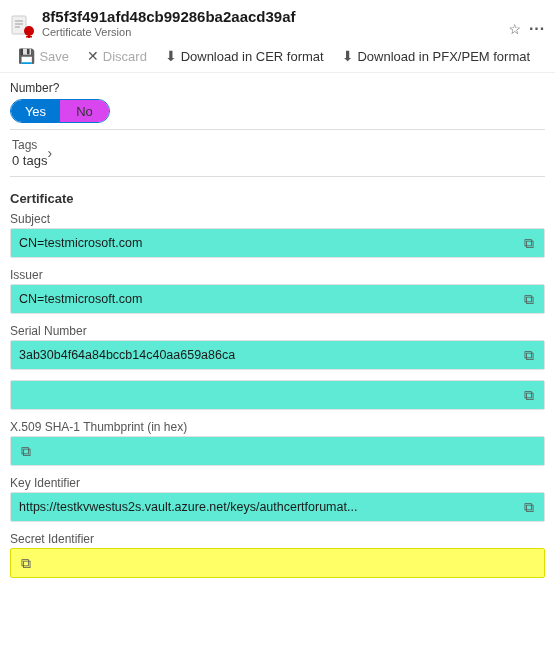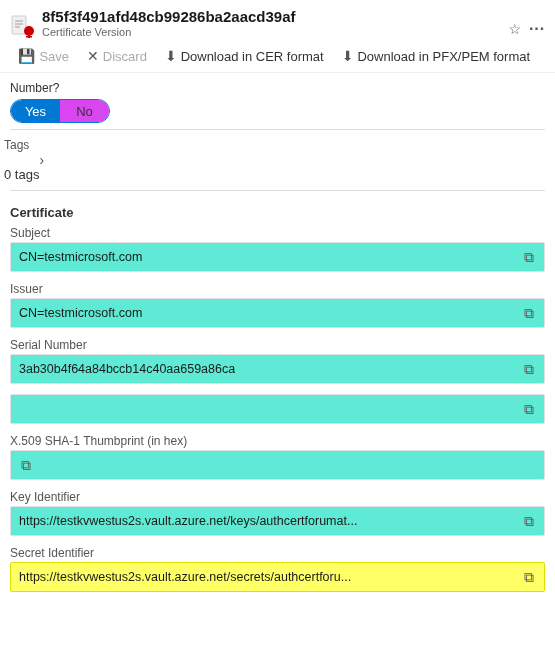--- a/index.html
+++ b/index.html
@@ -100,25 +100,25 @@
     }
     .divider {
       height: 1px;
       background: #ddd;
       margin: 0 10px;
     }
     .tags-row {
       display: flex;
       align-items: center;
       justify-content: flex-start;
-      padding: 8px 4px;
+      padding: 8px 12px;
       cursor: pointer;
     }
     .tags-label { font-size: 12px; color: #555; }
-    .tags-count { font-size: 13px; color: #333; margin-top: 15px; }
+    .tags-count { font-size: 13px; color: #333; margin-top: 1px; }
     .chevron-right { color: #555; font-size: 14px; }
     .divider2 {
       height: 1px;
       background: #ddd;
       margin: 0 10px 8px 10px;
     }
     .section-title {
       font-size: 13px;
       font-weight: 600;
       color: #333;
@@ -270,16 +270,15 @@
   <div class="field-label">Key Identifier</div>
   <div class="field-value-row">
     <span class="field-value">https://testkvwestus2s.vault.azure.net/keys/authcertforumat...</span>
     <button class="copy-btn" title="Copy">⧉</button>
   </div>
 </div>
 
 <div class="field-group">
   <div class="field-label">Secret Identifier</div>
   <div class="field-value-row highlighted-row">
-    <span class="field-value">https://testkvwestus2s.vault.azure.net/secrets/authcertforu...</span>
     <button class="copy-btn" title="Copy">⧉</button>
   </div>
 </div>
 
 </body></html>

